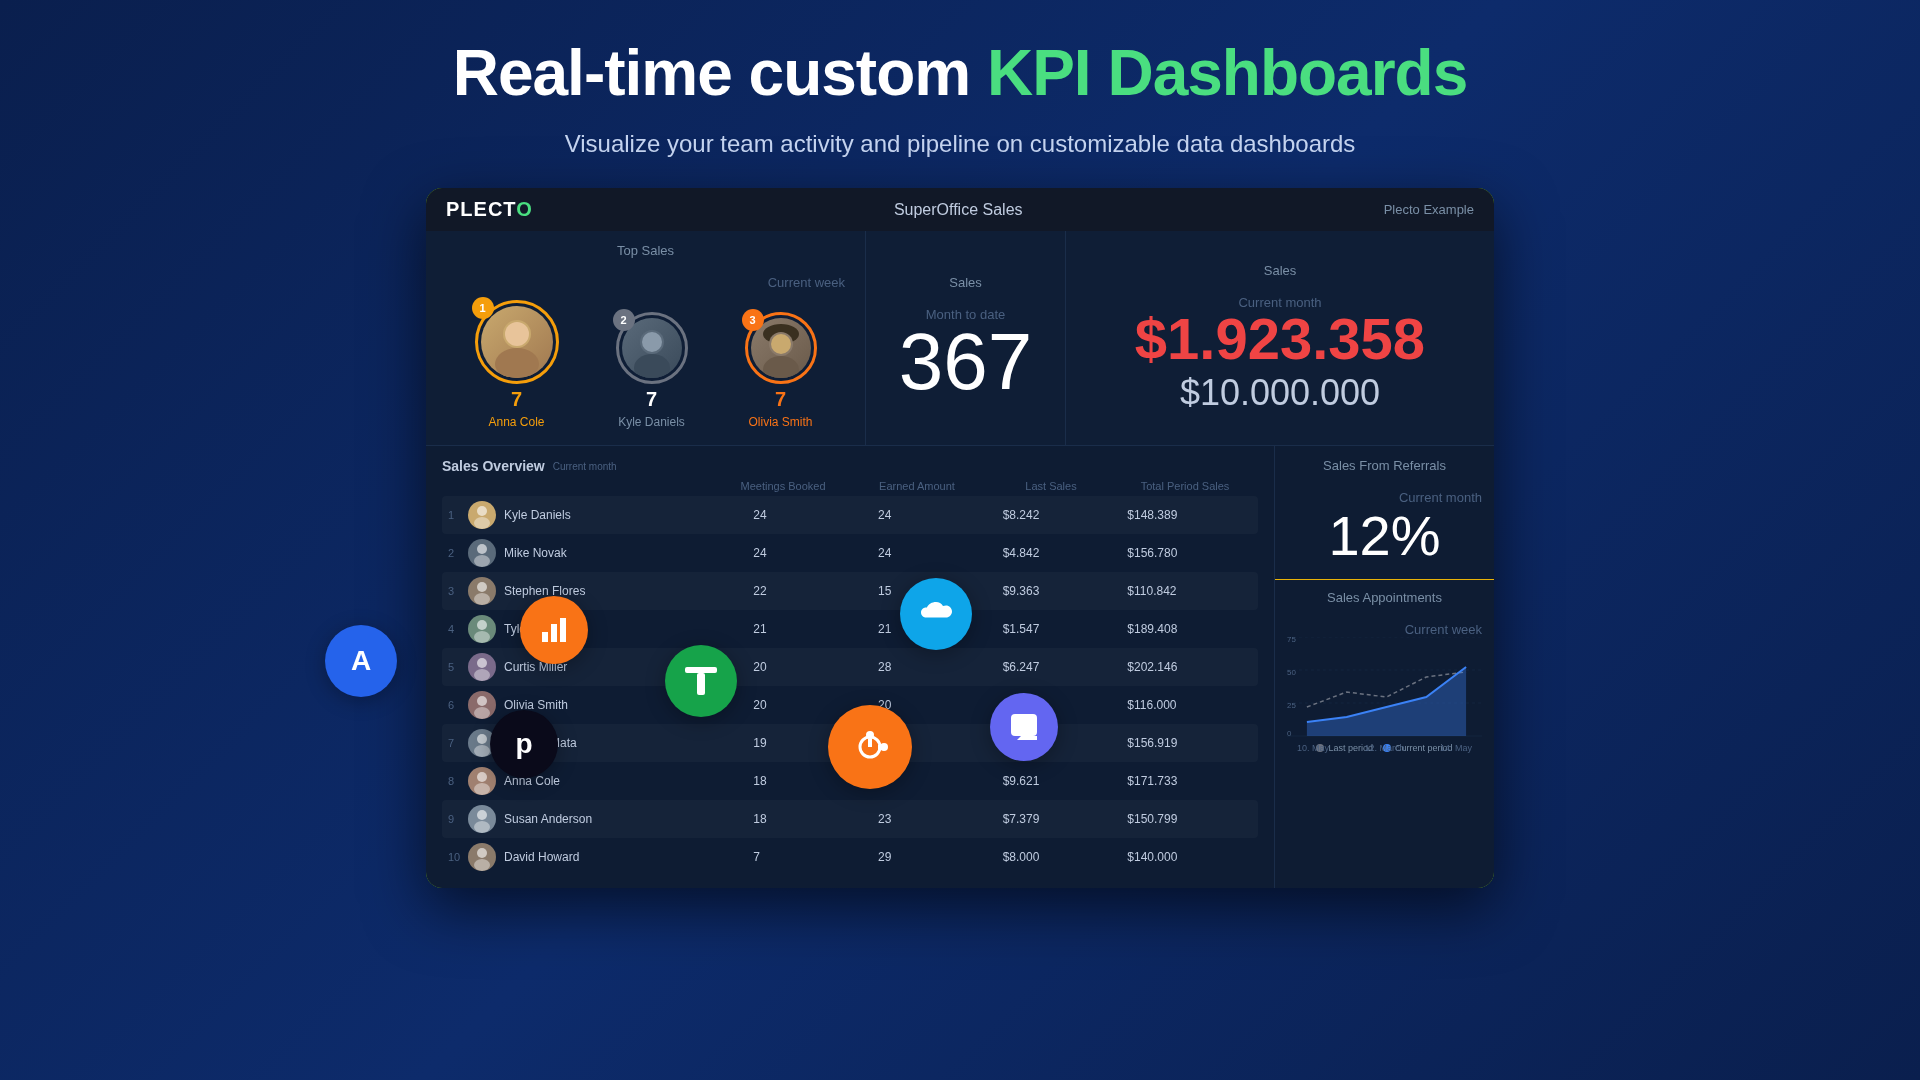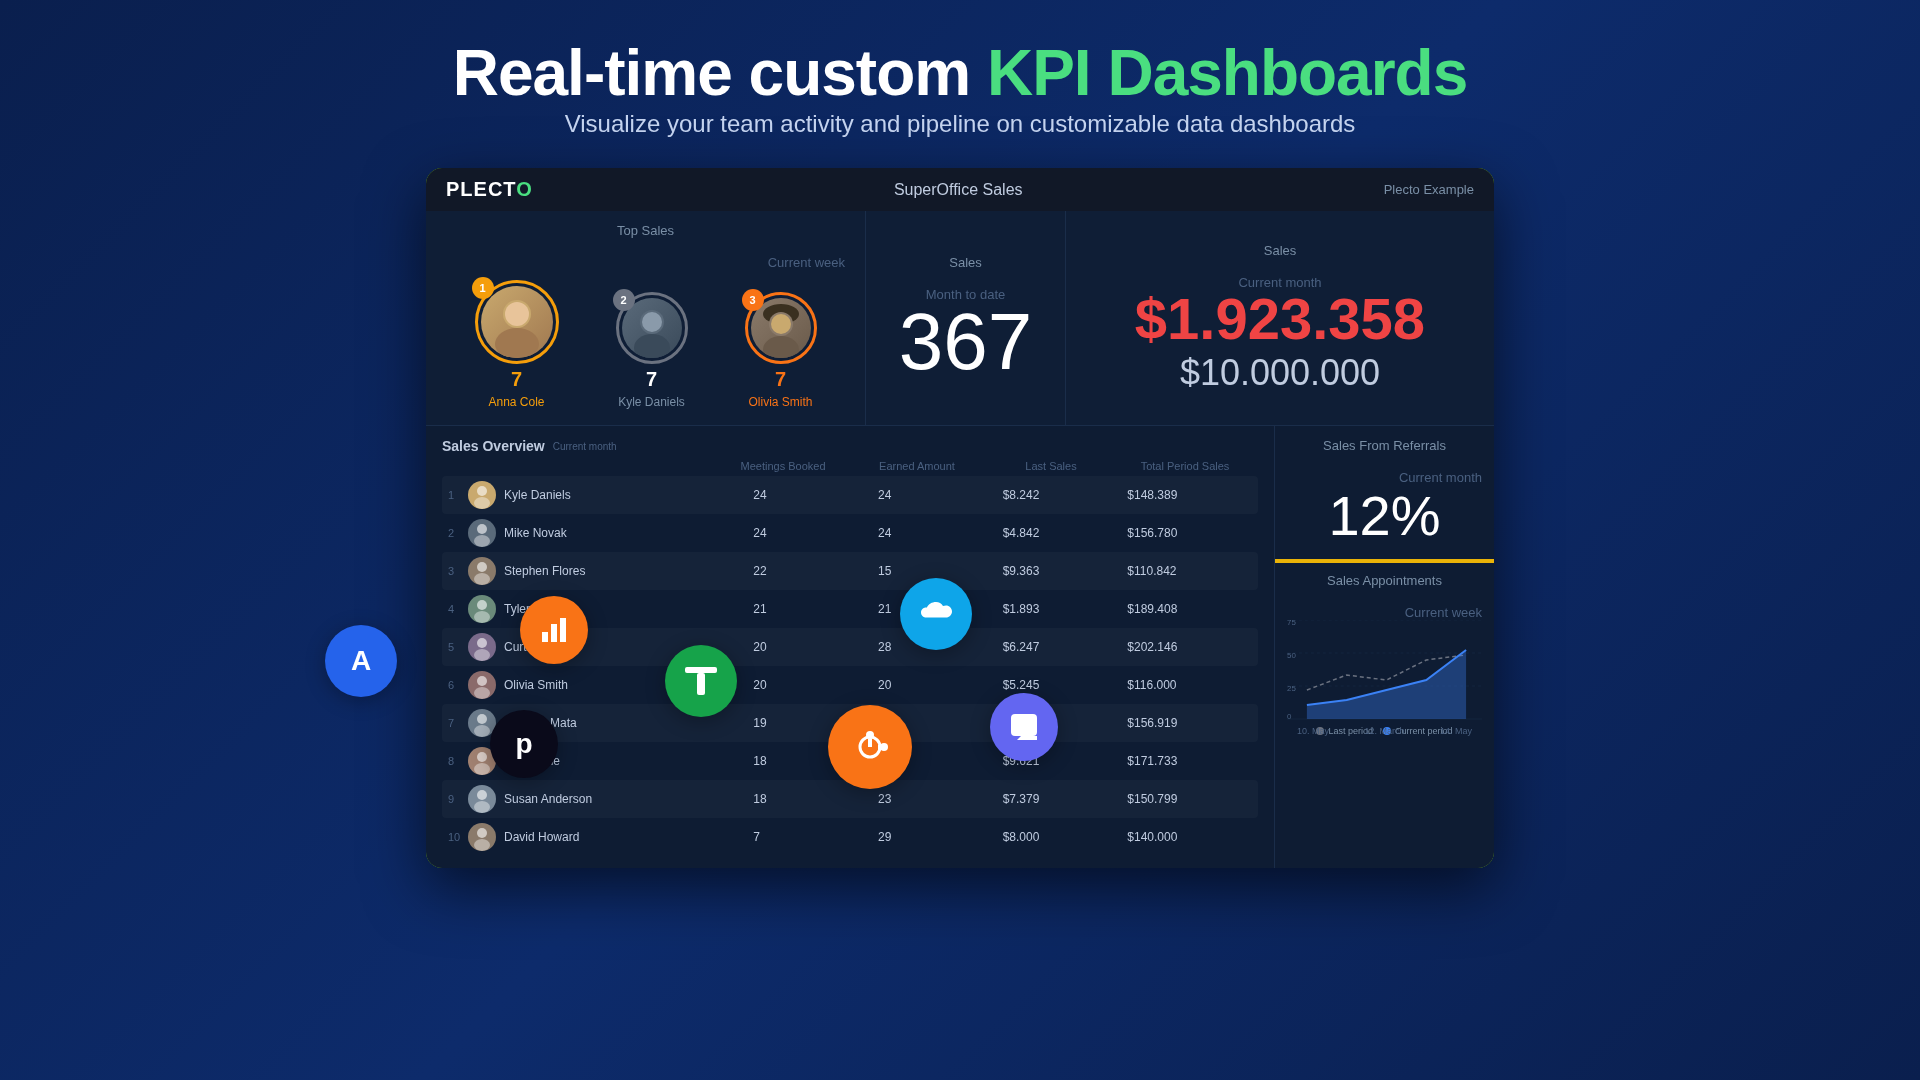--- a/index.html
+++ b/index.html
@@ -25,21 +25,21 @@
       font-weight: 900;
       color: #fff;
       letter-spacing: -1px;
     }
     .hero-title .highlight {
       color: #4ade80;
     }
     .hero-subtitle {
       font-size: 24px;
       color: #c5d4f0;
-      margin-top: 0;
+      margin-top: 20px;
       font-weight: 400;
     }
 
     
     .dashboard-wrapper {
       width: 1068px;
       background: #84cc16;
       border-radius: 16px;
       overflow: hidden;
       box-shadow: 0 20px 60px rgba(0,0,0,0.6);
@@ -268,21 +268,21 @@
       width: 220px;
       background: #0e1c33;
       border-left: 1px solid #1a2d4a;
       display: flex;
       flex-direction: column;
     }
 
     
     .referrals-panel {
       padding: 12px;
-      border-bottom: 4px solid #eab308;
+      border-bottom: 1px solid #eab308;
       text-align: center;
       flex: 0 0 auto;
     }
     .referrals-percent {
       font-size: 56px;
       font-weight: 200;
       color: #fff;
       line-height: 1.1;
     }
 
@@ -491,21 +491,21 @@
       <div class="row-rank">4</div>
       <div class="row-avatar face-small" style="background:#6a8a7a;">
         <svg width="28" height="28" viewBox="0 0 28 28">
                 <circle cx="14" cy="10" r="5" fill="rgba(255,255,255,0.6)"></circle>
                 <ellipse cx="14" cy="22" rx="8" ry="6" fill="rgba(255,255,255,0.4)"></ellipse>
               </svg>
       </div>
       <div class="row-name">Tyler Bryant</div>
       <div class="row-num">21</div>
       <div class="row-num">21</div>
-      <div class="row-num">$1.893</div>
+      <div class="row-num">$1.547</div>
       <div class="row-num">$189.408</div>
     </div>
           <div class="table-row">
       <div class="row-rank">5</div>
       <div class="row-avatar face-small" style="background:#7a6a8a;">
         <svg width="28" height="28" viewBox="0 0 28 28">
                 <circle cx="14" cy="10" r="5" fill="rgba(255,255,255,0.6)"></circle>
                 <ellipse cx="14" cy="22" rx="8" ry="6" fill="rgba(255,255,255,0.4)"></ellipse>
               </svg>
       </div>

